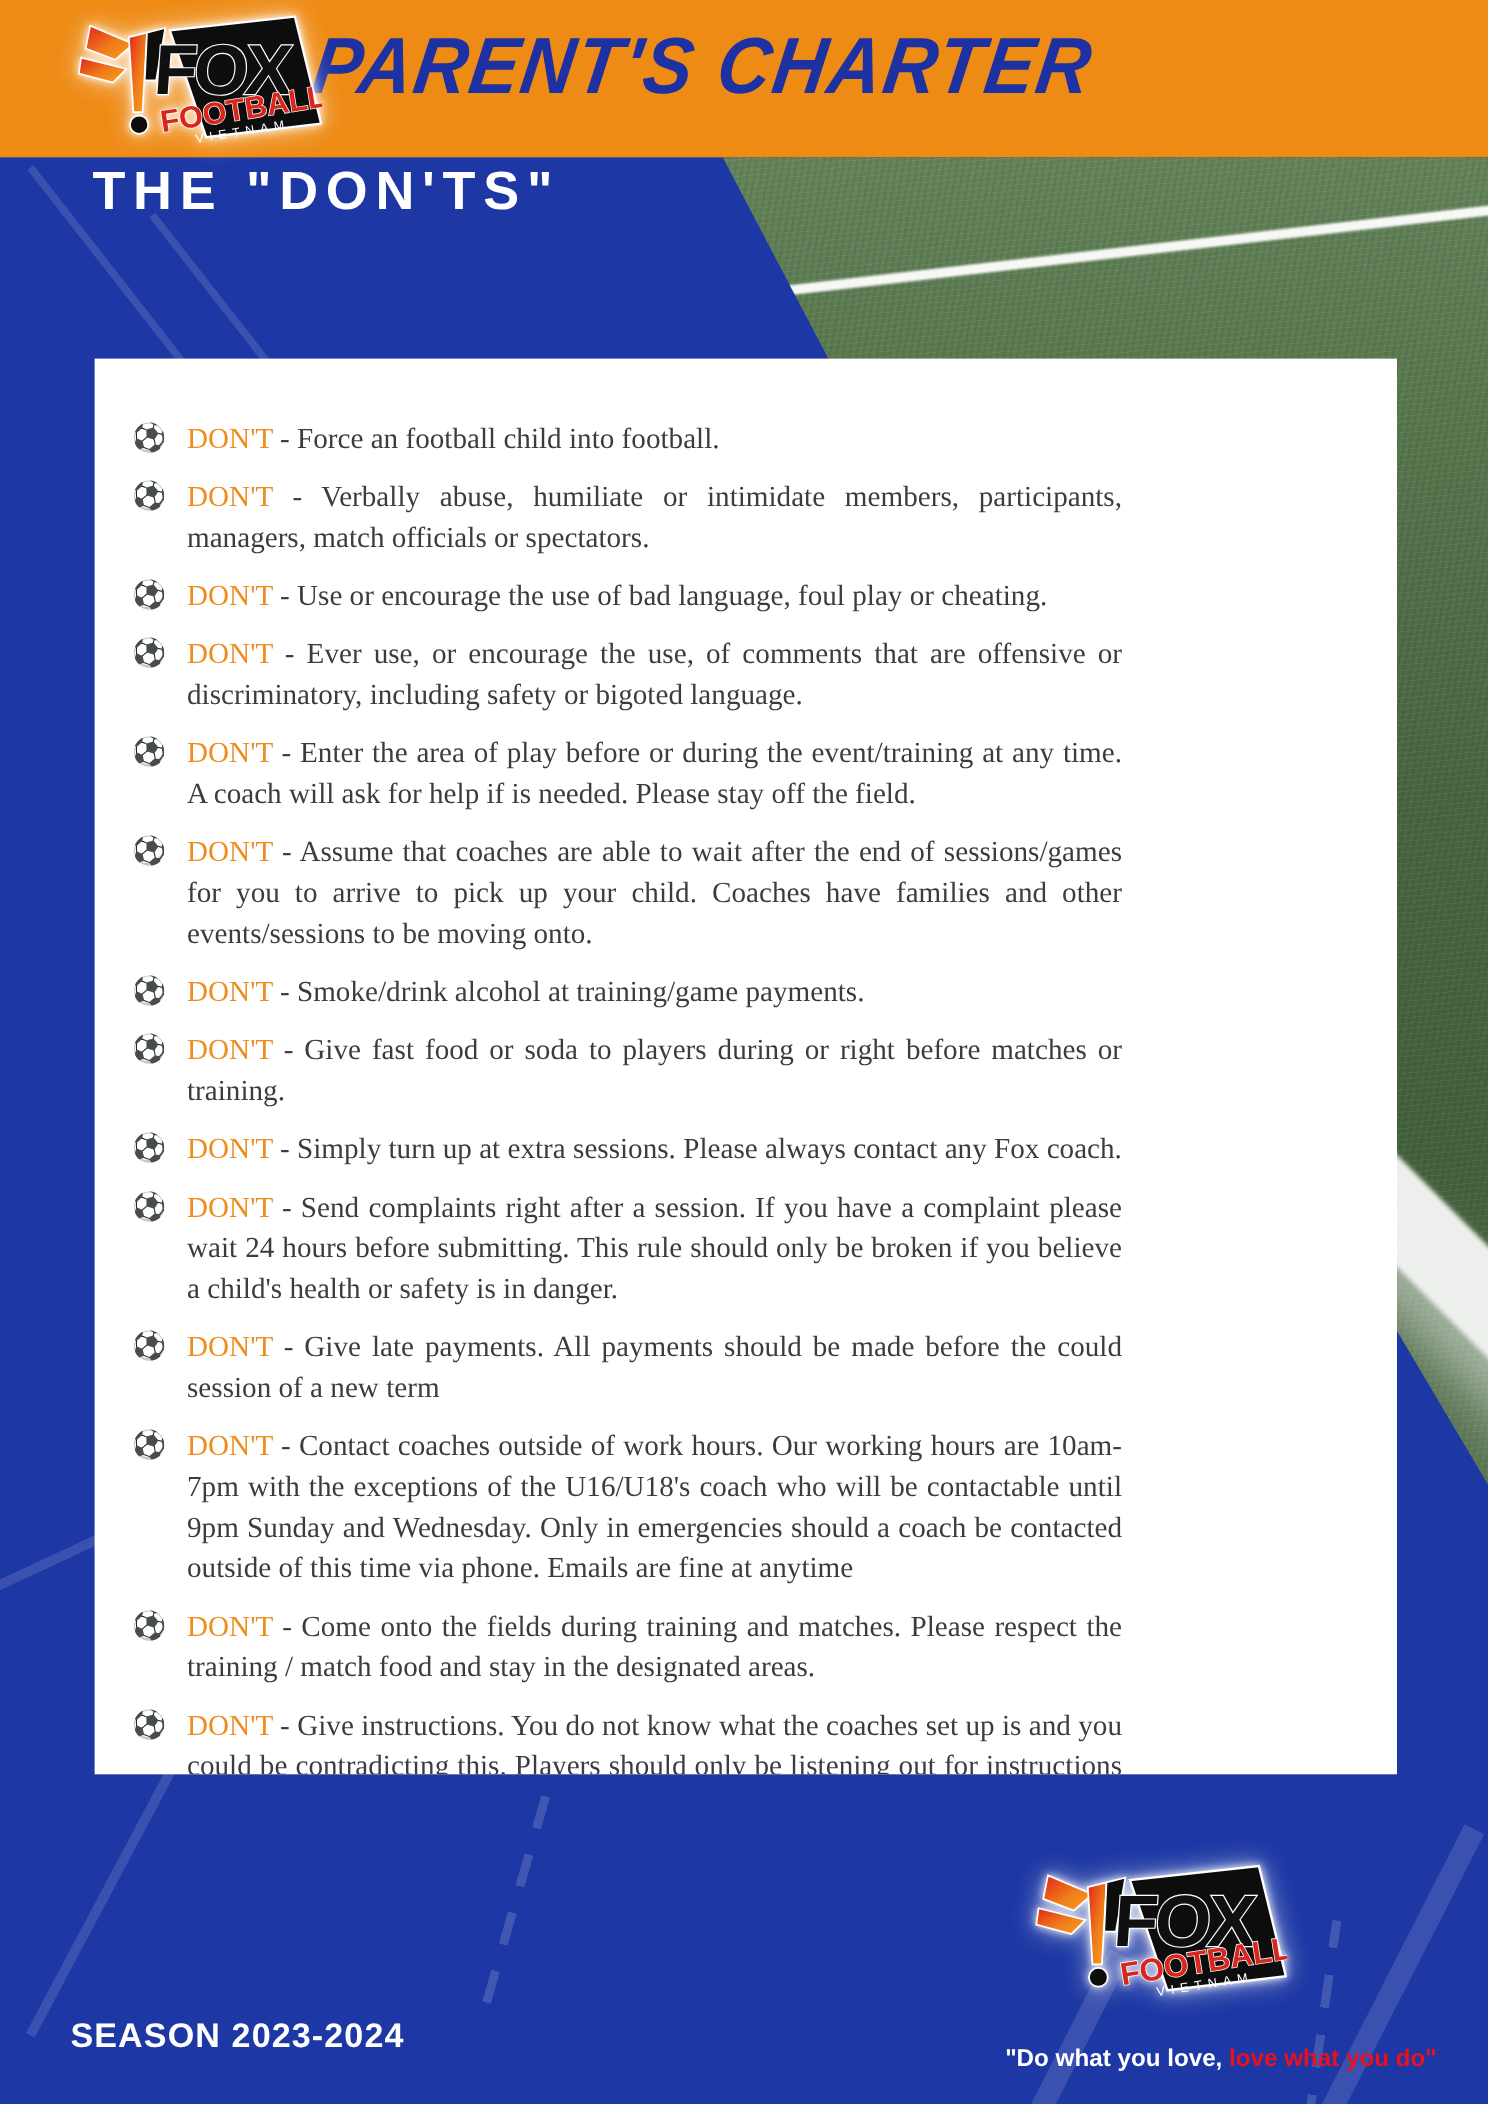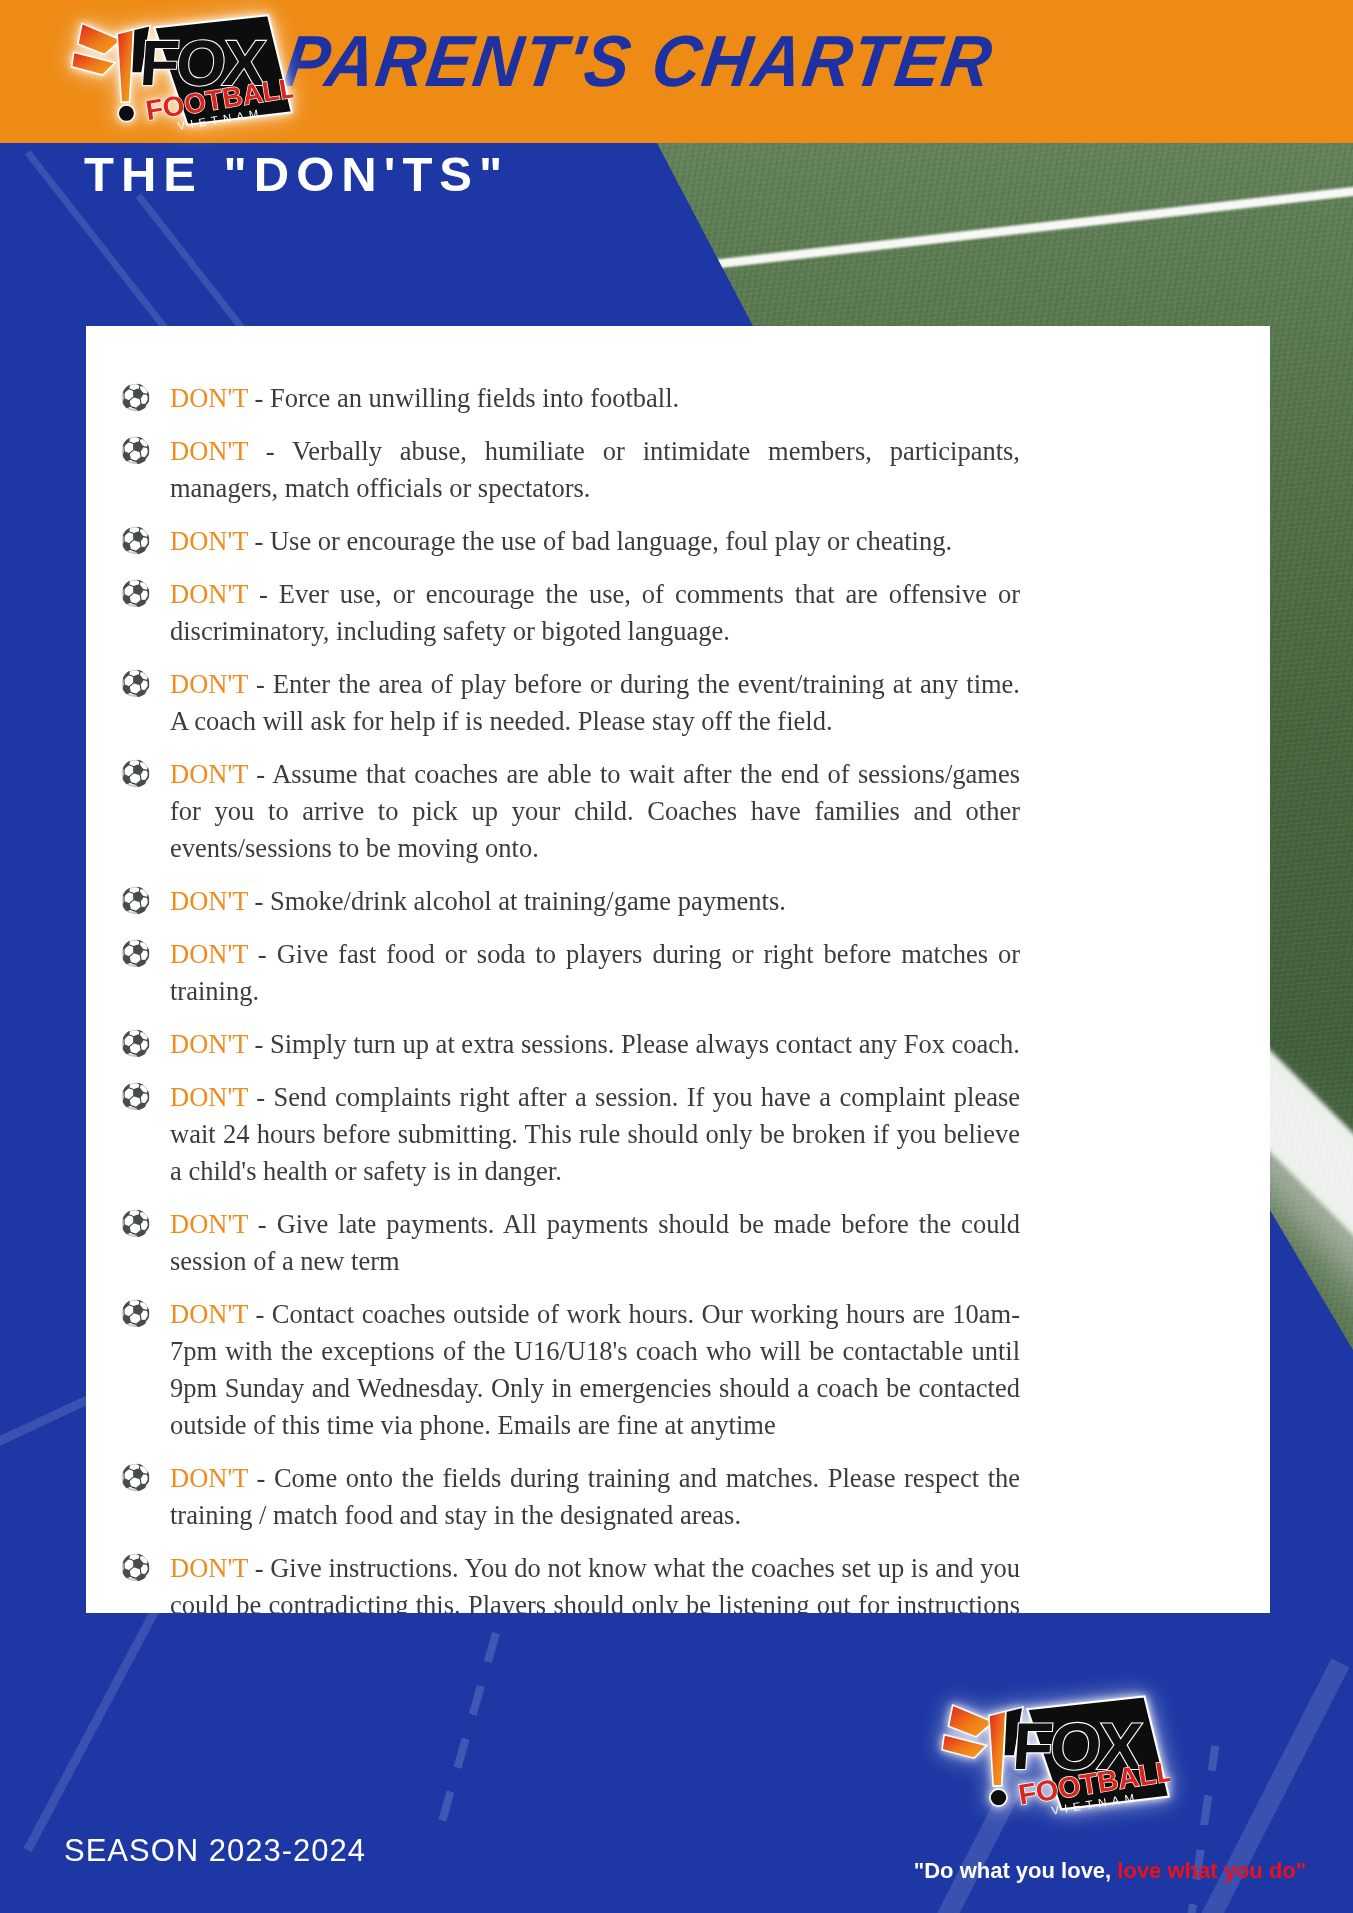--- a/index.html
+++ b/index.html
@@ -49,21 +49,21 @@
   
   .card{position:absolute;left:86px;top:326px;width:1184px;height:1287px;background:#ffffff;
       overflow:hidden;}
   .card ul{list-style:none;margin:54px 0 0 84px;padding:0;width:850px;}
   .card li{position:relative;margin:0 0 16px 0;font-family:"Liberation Serif",serif;
       font-size:26.5px;line-height:37px;color:#3c3c3c;text-align:justify;}
   .card li .ball{position:absolute;left:-50px;top:5px;font-size:25px;line-height:1;color:#000;
       font-family:"DejaVu Sans",sans-serif;}
   .card li .dont{color:#ee8c1e;font-weight:normal;}
 
-  .season{position:absolute;left:64px;top:1833px;font-size:31px;font-weight:normal;
+  .season{position:absolute;left:64px;top:1833px;font-size:31px;font-weight:bold;
       color:#ffffff;letter-spacing:1px;}
   .tagline{position:absolute;left:880px;top:1858px;width:460px;text-align:center;
       font-size:22px;font-weight:bold;color:#ffffff;white-space:nowrap;}
   .tagline .red{color:#e8111c;}
 </style>
 </head>
 <body>
 
 <svg width="0" height="0" style="position:absolute">
   <defs>
@@ -99,21 +99,21 @@
   <div class="decor d7"></div>
   <div class="decor d8"></div>
 
   <div class="grass">
     <div class="field-line-1"></div>
     <div class="field-line-2"></div>
   </div>
 
   <div class="card">
     <ul>
-        <li><span class="ball">⚽</span><span class="dont">DON'T</span><span> - </span><span>Force an unwilling fields into football.</span></li>
+        <li><span class="ball">⚽</span><span class="dont">DON'T</span><span> - </span><span>Force an football child into football.</span></li>
         <li><span class="ball">⚽</span><span class="dont">DON'T</span><span> - </span><span>Verbally abuse, humiliate or intimidate members, participants, managers, match officials or spectators.</span></li>
         <li><span class="ball">⚽</span><span class="dont">DON'T</span><span> - </span><span>Use or encourage the use of bad language, foul play or cheating.</span></li>
         <li><span class="ball">⚽</span><span class="dont">DON'T</span><span> - </span><span>Ever use, or encourage the use, of comments that are offensive or discriminatory, including safety or bigoted language.</span></li>
         <li><span class="ball">⚽</span><span class="dont">DON'T</span><span> - </span><span>Enter the area of play before or during the event/training at any time. A coach will ask for help if is needed. Please stay off the field.</span></li>
         <li><span class="ball">⚽</span><span class="dont">DON'T</span><span> - </span><span>Assume that coaches are able to wait after the end of sessions/games for you to arrive to pick up your child. Coaches have families and other events/sessions to be moving onto.</span></li>
         <li><span class="ball">⚽</span><span class="dont">DON'T</span><span> - </span><span>Smoke/drink alcohol at training/game payments.</span></li>
         <li><span class="ball">⚽</span><span class="dont">DON'T</span><span> - </span><span>Give fast food or soda to players during or right before matches or training.</span></li>
         <li><span class="ball">⚽</span><span class="dont">DON'T</span><span> - </span><span>Simply turn up at extra sessions. Please always contact any Fox coach.</span></li>
         <li><span class="ball">⚽</span><span class="dont">DON'T</span><span> - </span><span>Send complaints right after a session. If you have a complaint please wait 24 hours before submitting. This rule should only be broken if you believe a child's health or safety is in danger.</span></li>
         <li><span class="ball">⚽</span><span class="dont">DON'T</span><span> - </span><span>Give late payments. All payments should be made before the could session of a new term</span></li>

